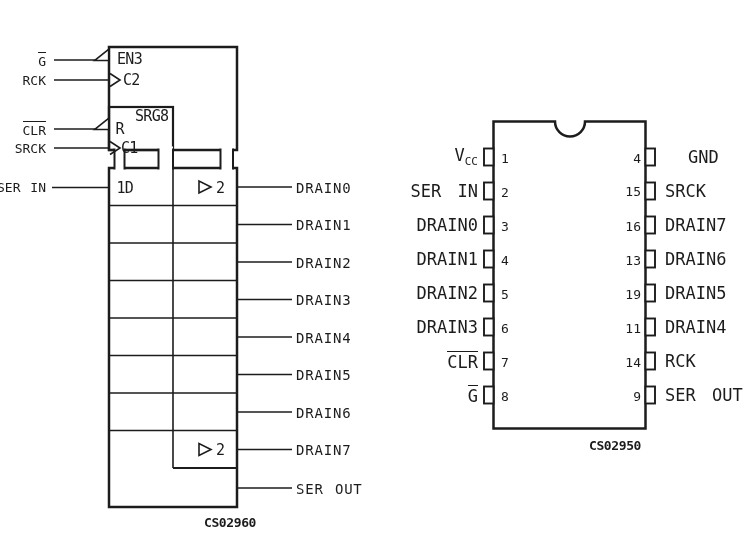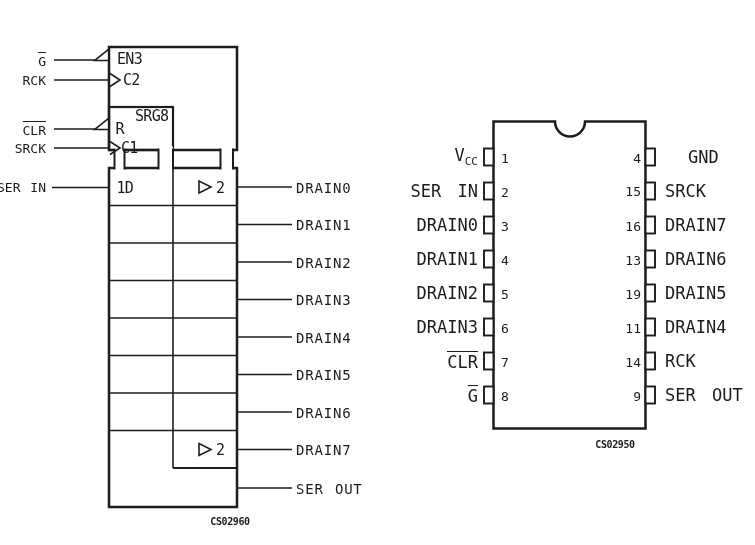--- a/index.html
+++ b/index.html
@@ -13,21 +13,21 @@
   }
   .stage svg{position:absolute;left:0;top:0;}
   .t{position:absolute;transform:translateY(-50%);white-space:pre;line-height:1;}
   .t.ctr{transform:translate(-50%,-50%);}
   .in-lbl{font-size:13px;letter-spacing:0;word-spacing:2px;}
   .out-lbl{font-size:14px;letter-spacing:0.8px;word-spacing:2px;}
   .inner-lbl{font-size:15px;letter-spacing:-0.7px;}
   .amp-lbl{font-size:15px;letter-spacing:-0.7px;}
   .pin-lbl{font-size:17px;letter-spacing:0;word-spacing:6px;}
   .pin-num{font-size:13px;}
-  .caption{font-size:10px;letter-spacing:-0.4px;font-weight:600;}
+  .caption{font-size:13px;letter-spacing:-0.4px;font-weight:600;}
   .ovl{display:inline-block;border-top:1.6px solid #1c1c1c;padding-top:2px;line-height:1;}
   .sub{font-size:11px;vertical-align:-4px;letter-spacing:0;}
 </style>
 </head>
 <body>
 
 <div class="stage">
 
   <svg width="755" height="545" viewBox="0 0 755 545">
     <g stroke="#1c1c1c" fill="none">

